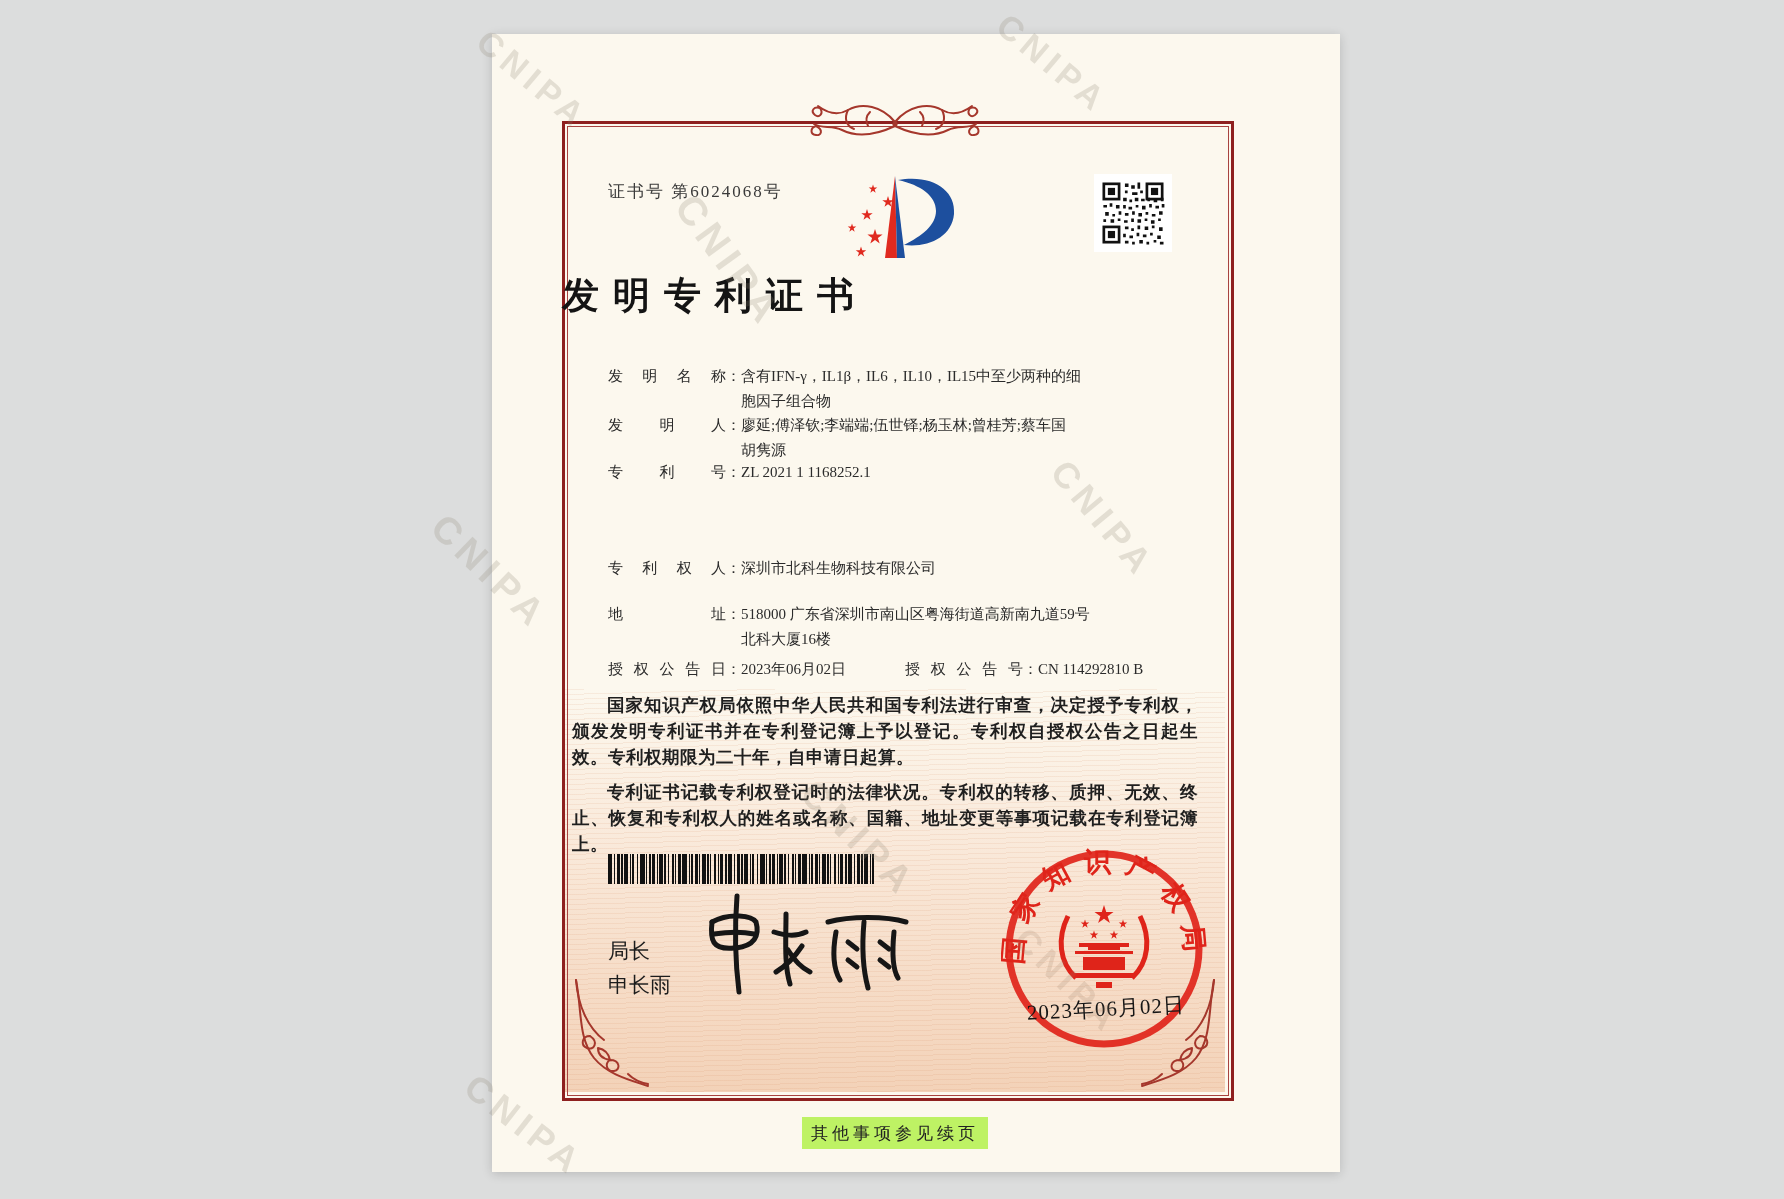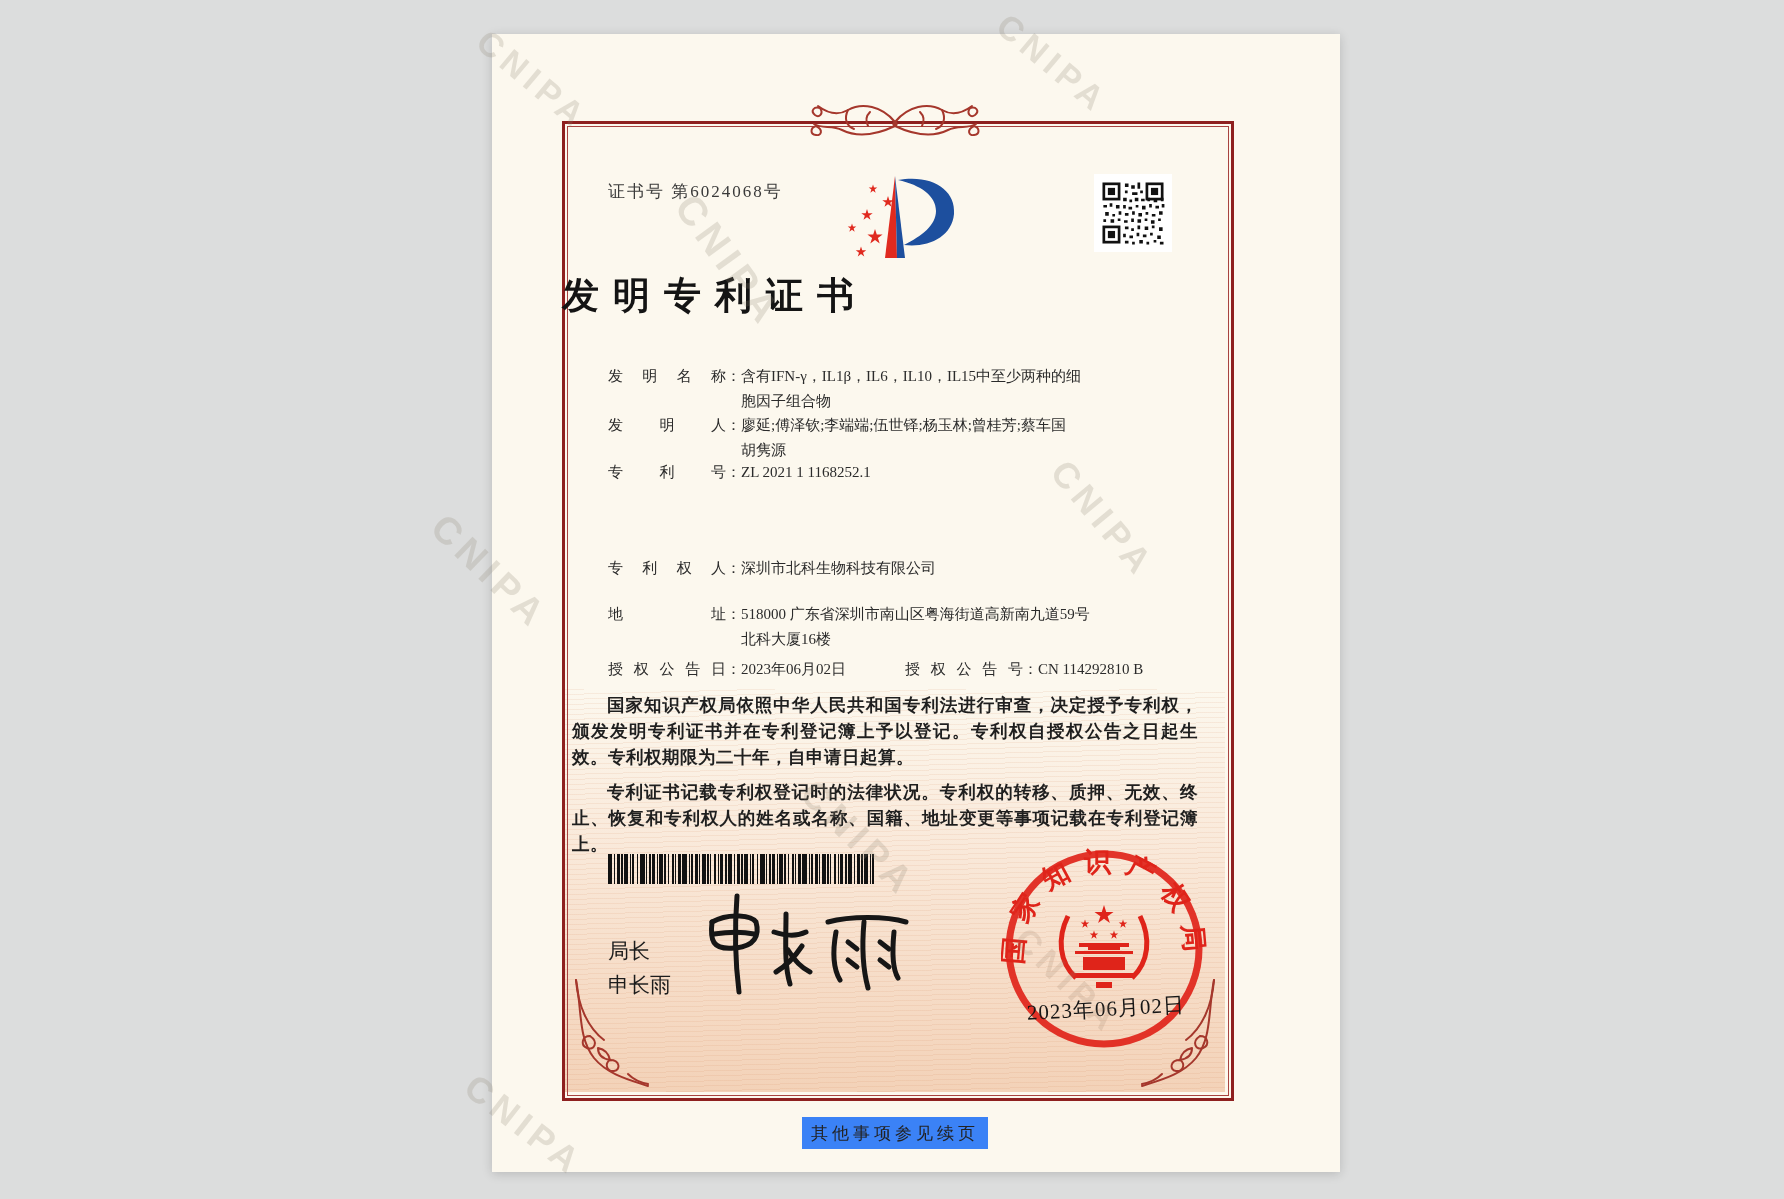--- a/index.html
+++ b/index.html
@@ -22,21 +22,21 @@
   .row .val{display:inline-block;vertical-align:top;white-space:normal;width:482px;}
   .row .val2{display:inline-block;vertical-align:top;white-space:normal;}
   .vline{display:block;}
   .paras{position:absolute;left:80px;top:658px;width:626px;font-size:17.5px;line-height:26px;text-align:justify;color:#1f1f1f;letter-spacing:.5px;font-weight:bold;}
   .paras p{margin:0 0 9px;text-indent:2em;}
   .barcode{position:absolute;left:116px;top:820px;}
   .director{position:absolute;left:116px;top:900px;font-family:"Liberation Sans","DejaVu Sans",sans-serif;font-size:21px;color:#1c1c1c;line-height:34px;}
   .sig{position:absolute;left:198px;top:858px;}
   .seal{position:absolute;left:509px;top:812px;}
   .pageno{position:absolute;left:70px;top:1083px;width:666px;text-align:center;font-size:15px;letter-spacing:3px;color:#333;}
-  .footnote{position:absolute;left:310px;top:1083px;width:186px;height:32px;background:#3b82f6;display:flex;align-items:center;justify-content:center;font-size:17px;letter-spacing:4px;color:#222;}
+  .footnote{position:absolute;left:310px;top:1083px;width:186px;height:32px;background:#bef264;display:flex;align-items:center;justify-content:center;font-size:17px;letter-spacing:4px;color:#222;}
   .orn{position:absolute;}
   .wm{position:absolute;font-family:"Liberation Sans","DejaVu Sans",sans-serif;font-weight:bold;
       color:rgba(140,132,112,.22);letter-spacing:6px;transform-origin:left top;white-space:nowrap;}
 </style>
 </head>
 <body>
 
 <div class="canvas">
 
   <div class="page">

